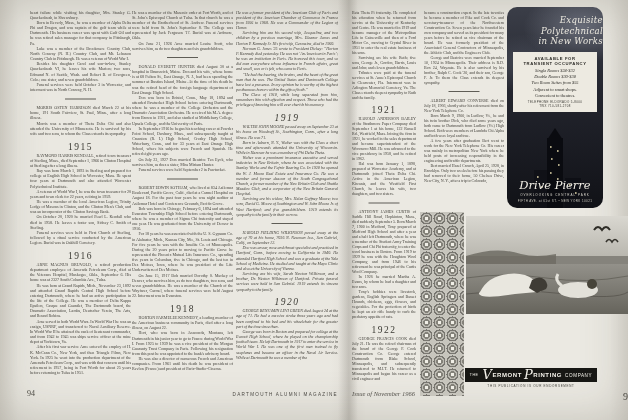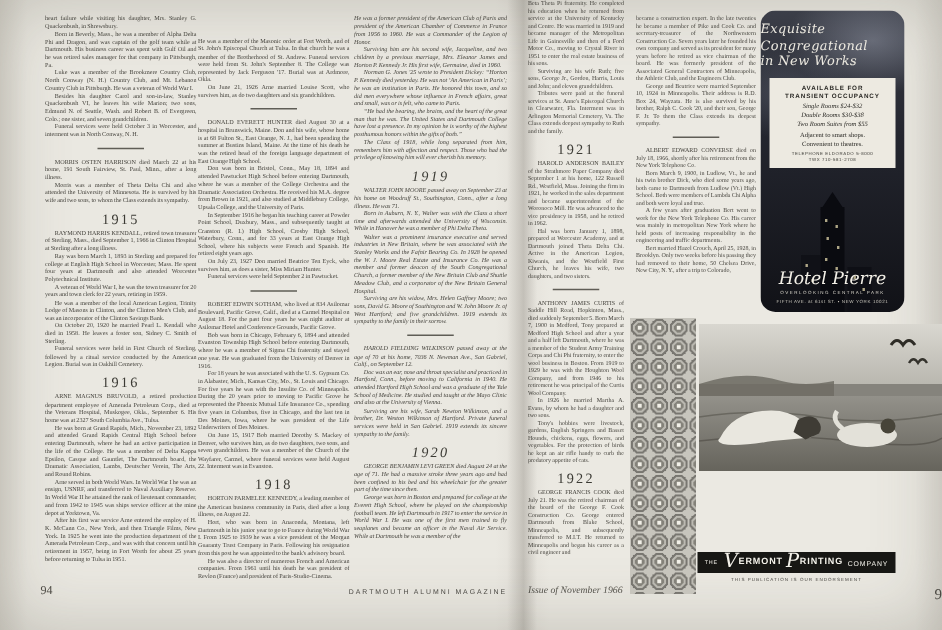--- a/index.html
+++ b/index.html
@@ -8,42 +8,42 @@
     linear-gradient(90deg,#dcd9d1 0,#eae8e1 18px,#eae8e1 330px,#e2dfd8 348px,#ebe9e2 366px,#ebe9e2 610px,#e0ddd6 628px);
     box-shadow:inset 0 0 46px rgba(97,92,79,.30);}
   .gutter{position:absolute;left:338px;top:0;width:20px;height:420px;pointer-events:none;
     background:linear-gradient(90deg,rgba(70,66,56,0) 0,rgba(70,66,56,.16) 45%,rgba(70,66,56,.20) 55%,rgba(70,66,56,0) 100%);}
   
   .pcol{position:absolute;overflow:hidden;}
   .ci{width:200%;transform:scale(.5);transform-origin:0 0;text-align:justify;color:#44423c;
       font-family:"Liberation Serif",serif;font-size:8.2px;line-height:10.3px;word-spacing:-.4px;}
   .rp .ci{font-size:8px;line-height:10px;}
   #c-lp1{left:30px;top:10px;width:101px;height:378px;}
-  #c-lp2{left:132px;top:25px;width:101px;height:378px;}
+  #c-lp2{left:132px;top:10px;width:101px;height:378px;}
   #c-lp3{left:236px;top:10px;width:102px;height:378px;font-style:italic;}
-  #c-rp1{left:352px;top:0;width:64px;height:378px;}
+  #c-rp1{left:352px;top:10px;width:64px;height:378px;}
   #c-rp2{left:424px;top:10px;width:80px;height:196px;}
   .ci p{margin:0;text-indent:13px;}
   .ci p.pc{text-indent:0;}
   .yh{text-align:center;font-size:19px;letter-spacing:3px;margin:15px 0 8px;color:#3b3a34;}
   .rule{width:62px;height:2px;background:#5f5d56;margin:12px auto;}
   
   .f94{position:absolute;left:27px;top:389px;font-size:8px;color:#4c4a44;}
   .fmag{position:absolute;left:180px;top:392px;width:158px;text-align:right;font-size:4.6px;
         letter-spacing:1.3px;color:#4c4a44;font-family:"Liberation Sans",sans-serif;}
   .fissue{position:absolute;left:352px;top:390px;font-size:6.5px;font-style:italic;color:#55534c;}
   .f95{position:absolute;left:591px;top:391px;font-size:10px;color:#4c4a44;margin-left:32px;}
   
   .had{position:absolute;left:507px;top:7px;width:96px;height:201px;border-radius:10px;overflow:hidden;
     display:flex;flex-direction:column;color:#ece9e0;
     background:
       radial-gradient(90px 55px at 78% 10%,rgba(165,170,185,.45),transparent 65%),
       radial-gradient(70px 45px at 18% 28%,rgba(120,126,142,.30),transparent 65%),
       linear-gradient(180deg,#3b3e48 0%,#23252e 42%,#111217 100%);}
-  .had .head{margin-top:8px;text-align:left;font-style:italic;font-family:"DejaVu Serif",serif;
+  .had .head{margin-top:8px;text-align:right;font-style:italic;font-family:"DejaVu Serif",serif;
     font-size:8.6px;line-height:10.5px;letter-spacing:.3px;}
   .had .wbox{margin:5px auto 0;width:80px;background:#edeae1;color:#2b2a26;text-align:center;padding:4px 2px 4px;}
   .wbox .t{font-family:"Liberation Sans",sans-serif;font-weight:bold;font-size:4.2px;letter-spacing:.6px;line-height:5.4px;}
   .wbox .r{font-style:italic;font-size:4.4px;line-height:5.6px;margin-top:2px;}
   .wbox .n{font-size:4.4px;line-height:5.4px;margin-top:2px;}
   .wbox .tel{font-family:"Liberation Sans",sans-serif;font-size:2.9px;letter-spacing:.4px;line-height:4px;margin-top:2px;color:#3a3934;}
   .had .photo{position:relative;flex:1;}
   .had .tower{position:absolute;left:0;bottom:0;width:100%;height:82px;}
   .had .hname{position:absolute;left:0;right:0;bottom:16px;text-align:center;font-style:italic;
     font-family:"DejaVu Serif",serif;font-size:11.5px;color:#f3f0e7;}
@@ -163,21 +163,21 @@
         <p>ALBERT EDWARD CONVERSE died on July 18, 1966, shortly after his retirement from the New York Telephone Co.</p>
         <p>Born March 9, 1900, in Ludlow, Vt., he and his twin brother Dick, who died some years ago, both came to Dartmouth from Ludlow (Vt.) High School. Both were members of Lambda Chi Alpha and both were loyal and true.</p>
         <p>A few years after graduation Bert went to work for the New York Telephone Co. His career was mainly in metropolitan New York where he held posts of increasing responsibility in the engineering and traffic departments.</p>
         <p>Bert married Hazel Crouch, April 25, 1928, in Brooklyn. Only two weeks before his passing they had removed to their home, 50 Chelsea Drive, New City, N. Y., after a trip to Colorado,</p>
       </div>
     </section>
 
   <aside class="had">
     <div class="head">
       <div>Exquisite</div>
-      <div>Congregational</div>
+      <div>Polytechnical</div>
       <div>in New Works</div>
     </div>
     <div class="wbox">
       <div class="t">AVAILABLE FOR</div>
       <div class="t">TRANSIENT OCCUPANCY</div>
       <div class="r">Single Rooms $24-$32</div>
       <div class="r" style="margin-top:0">Double Rooms $30-$38</div>
       <div class="r" style="margin-top:0">Two Room Suites from $55</div>
       <div class="n">Adjacent to smart shops.</div>
       <div class="n" style="margin-top:0">Convenient to theatres.</div>
@@ -196,21 +196,21 @@
           <rect x="44" y="32" width="1.6" height="2"></rect>
             <rect x="51" y="38" width="1.6" height="2"></rect>
           <rect x="43" y="46" width="1.6" height="2"></rect>
             <rect x="50" y="52" width="1.6" height="2"></rect>
           <rect x="30" y="50" width="1.6" height="2"></rect>
             <rect x="34" y="60" width="1.6" height="2"></rect>
           <rect x="62" y="58" width="1.6" height="2"></rect>
             <rect x="68" y="66" width="1.6" height="2"></rect>
         </g>
       </svg>
-      <div class="hname">Hotel Pierre</div>
+      <div class="hname">Drive Pierre</div>
       <div class="hs1">OVERLOOKING CENTRAL PARK</div>
       <div class="hs2">FIFTH AVE. at 61st ST. • NEW YORK 10021</div>
     </div>
   </aside>
 
   <aside class="vad">
     <div class="strip"></div>
     <svg class="dphoto" viewBox="0 0 162 98" preserveAspectRatio="none">
       <defs>
         <linearGradient id="sky" x1="0" y1="0" x2="0" y2="1">

